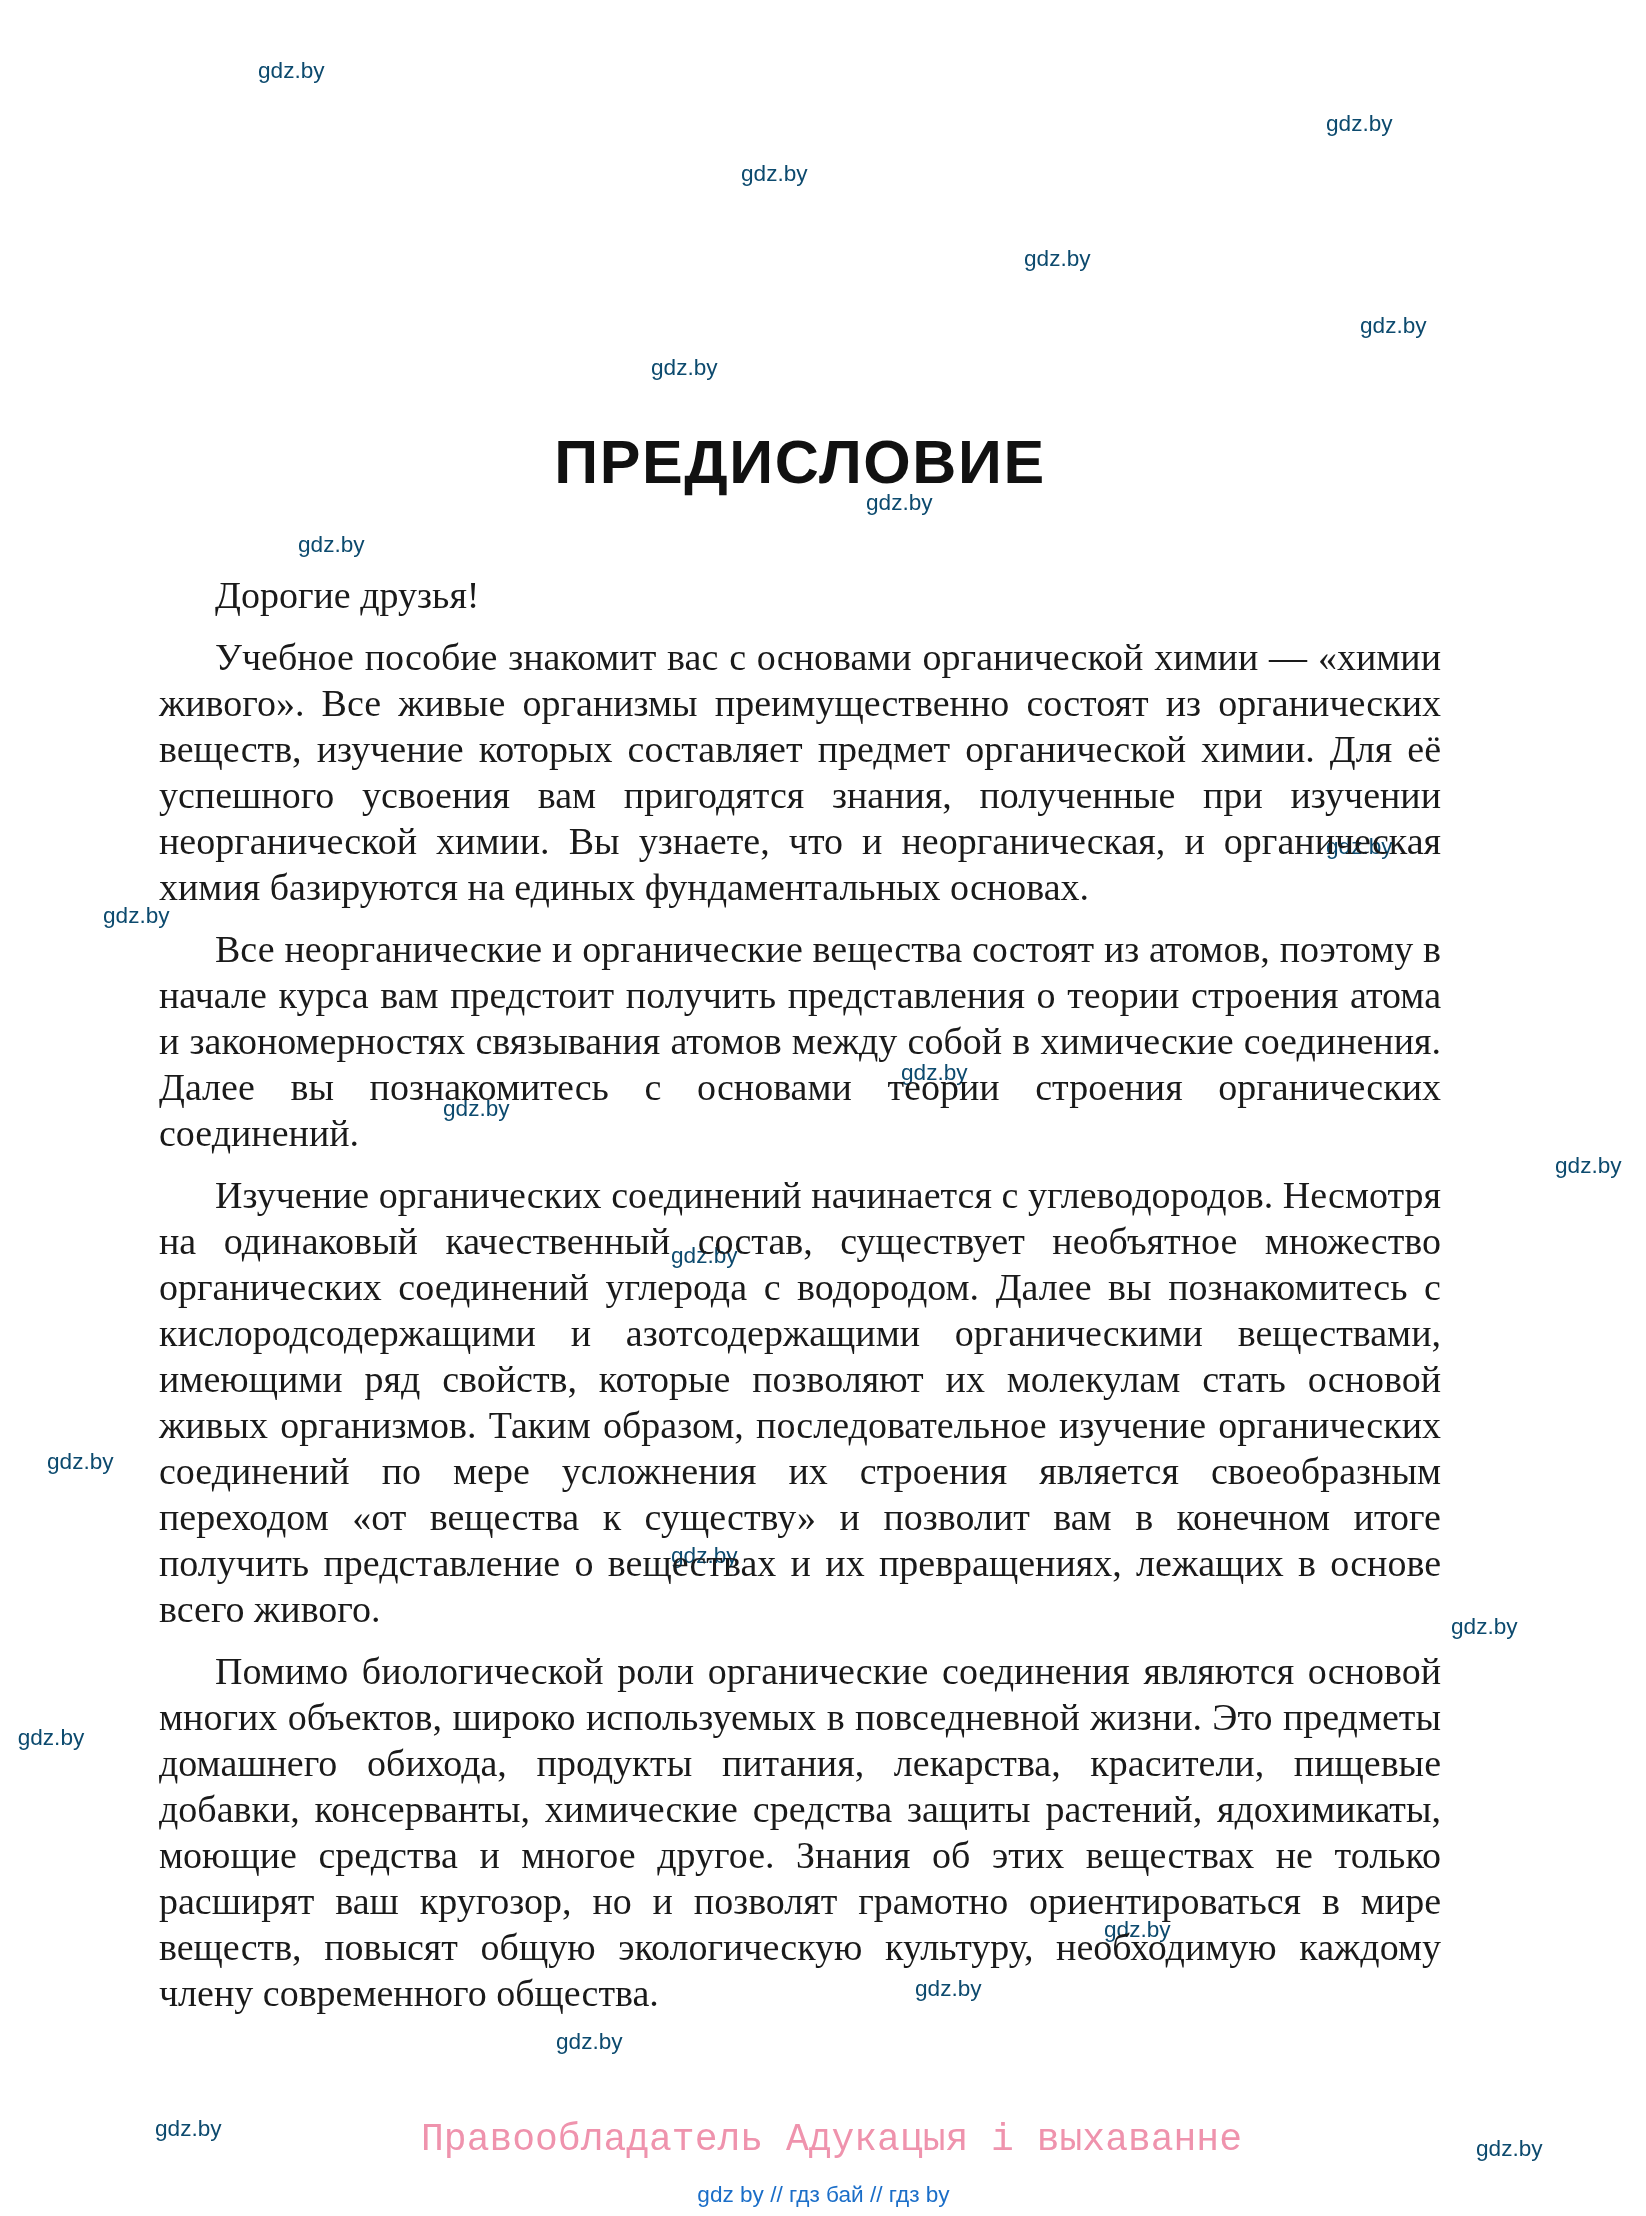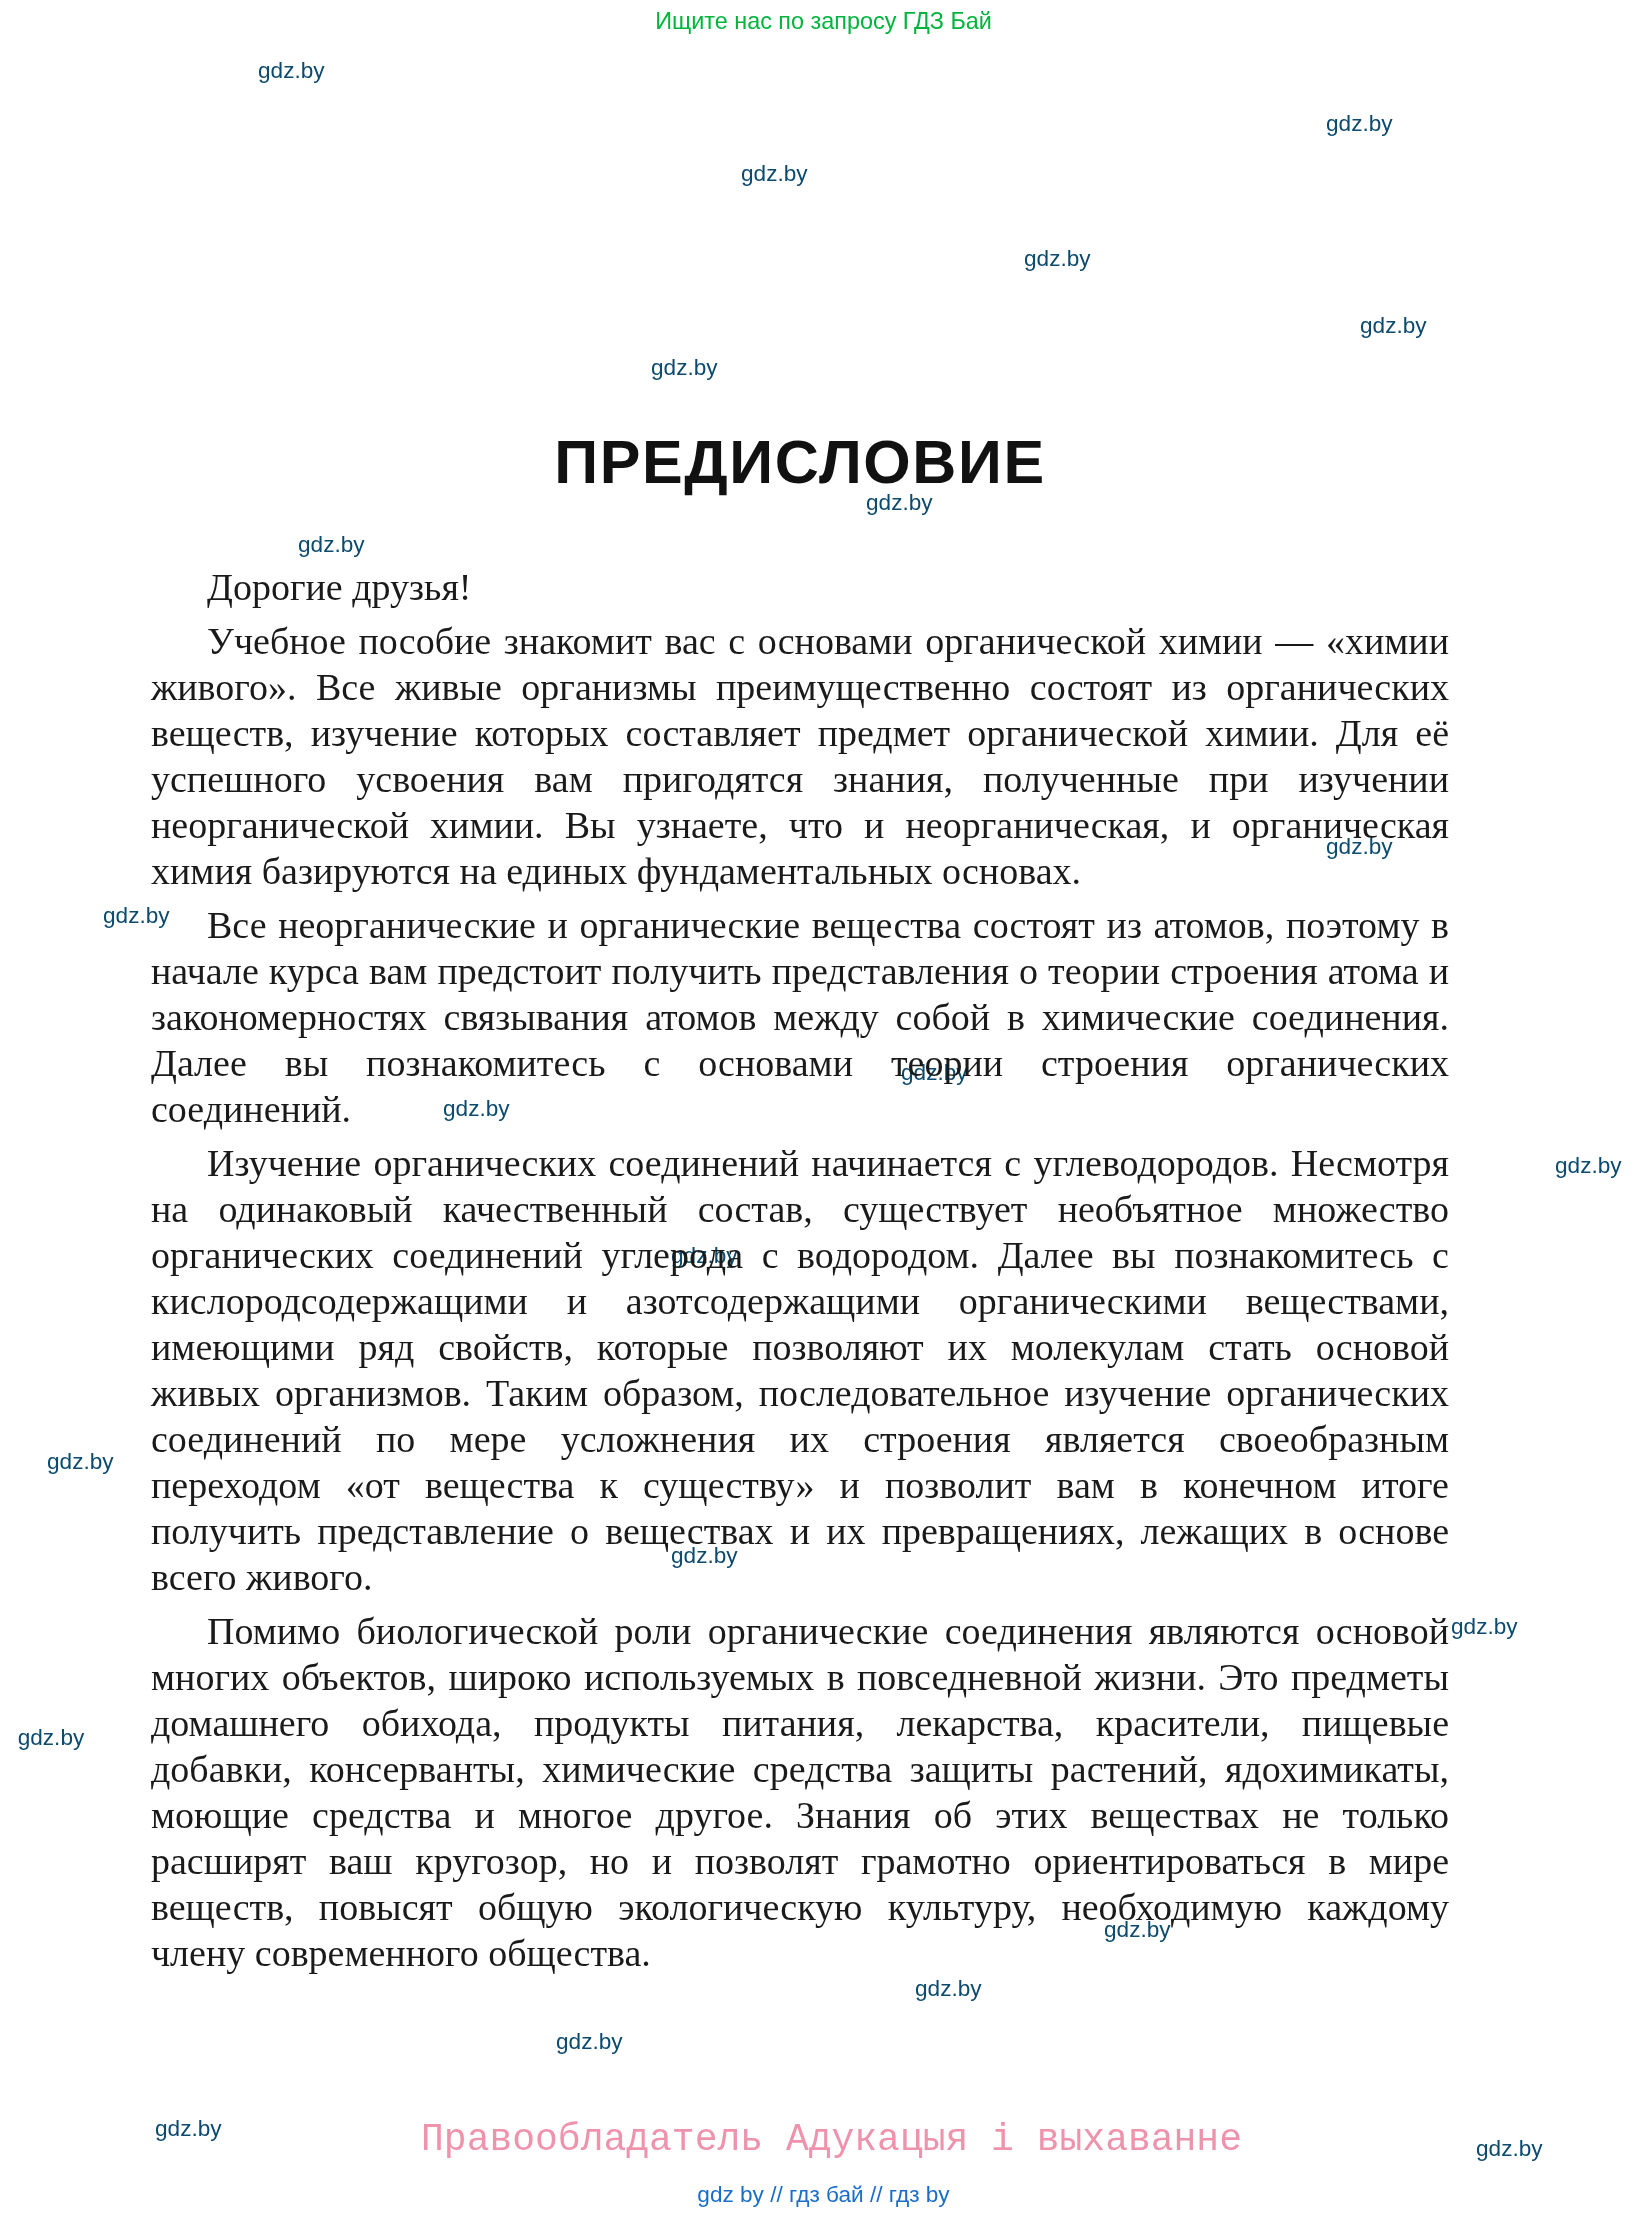--- a/index.html
+++ b/index.html
@@ -48,21 +48,21 @@
     letter-spacing: 1.6px;
     color: #111111;
   }
   .body-text {
     position: absolute;
     top: 556px;
     left: 143px;
     width: 1314px;
   }
   .body-text p {
-    margin: 8px;
+    margin: 16px;
     text-indent: 56px;
     text-align: justify;
     font-size: 38px;
     line-height: 46px;
   }
   .body-text p.greeting {
     text-align: left;
   }
   .copyright-line {
     position: absolute;
@@ -84,21 +84,20 @@
     font-family: "Liberation Sans", sans-serif;
     font-size: 22.6px;
     color: #1b6ec8;
   }
 </style>
 </head>
 <body>
 
 <div class="page">
 
-  <div class="promo-note">Ищите нас по запросу ГДЗ Бай</div>
 
   <span class="wm" style="left:258px;top:58px">gdz.by</span>
   <span class="wm" style="left:1326px;top:111px">gdz.by</span>
   <span class="wm" style="left:741px;top:161px">gdz.by</span>
   <span class="wm" style="left:1024px;top:246px">gdz.by</span>
   <span class="wm" style="left:1360px;top:313px">gdz.by</span>
   <span class="wm" style="left:651px;top:355px">gdz.by</span>
   <span class="wm" style="left:866px;top:490px">gdz.by</span>
   <span class="wm" style="left:298px;top:532px">gdz.by</span>
   <span class="wm" style="left:1326px;top:834px">gdz.by</span>

